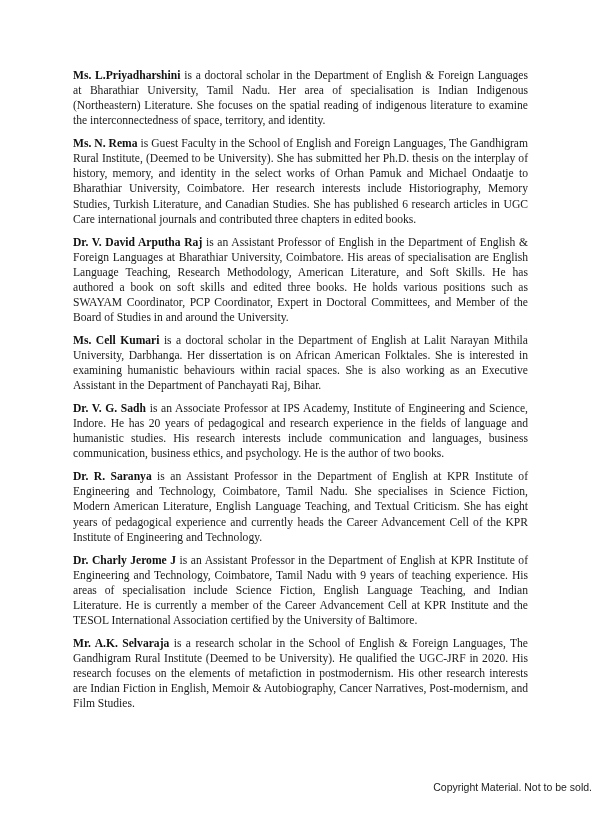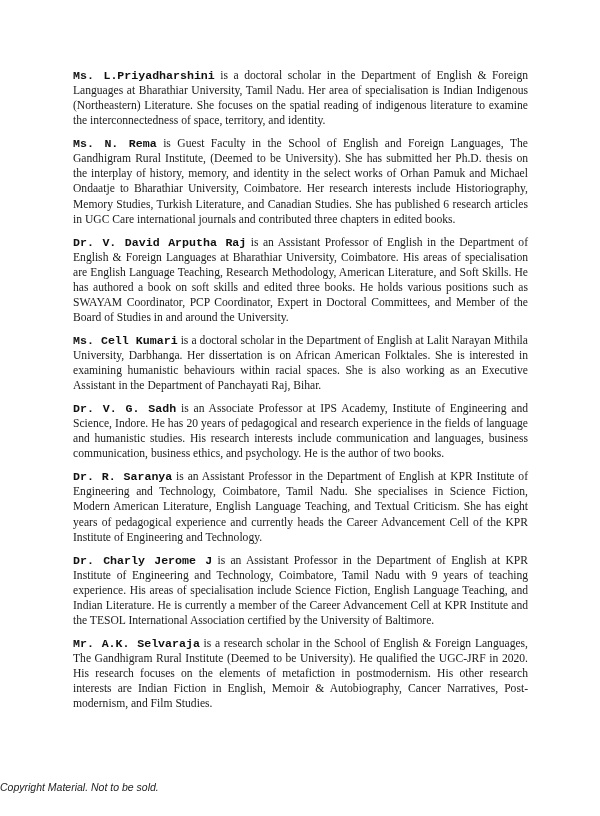--- a/index.html
+++ b/index.html
@@ -12,31 +12,30 @@
     font-family: "Liberation Serif", "DejaVu Serif", serif;
     font-size: 11.6px;
     line-height: 15.1px;
     color: #1a1a1a;
   }
   .bio {
     margin: 0 0 7.8px 0;
     text-align: justify;
     hyphens: none;
   }
-  .bio .name { font-weight: bold; color: #111; font-family: Liberation Mono, monospace; }
+  .bio .name { font-weight: bold; color: #111; }
   .footer {
     position: absolute;
     left: 0;
     width: 592px;
     top: 781px;
-    text-align: left;
+    text-align: right;
     font-family: "Liberation Sans", "DejaVu Sans", sans-serif;
     font-size: 10.5px;
     color: #222;
-    font-style: italic;
   }
 </style>
 </head>
 <body>
 
 <div class="page">
   <p class="bio"><span class="name">Ms. L.Priyadharshini</span><span> is a doctoral scholar in the Department of English &amp; Foreign Languages at Bharathiar University, Tamil Nadu. Her area of specialisation is Indian Indigenous (Northeastern) Literature. She focuses on the spatial reading of indigenous literature to examine the interconnectedness of space, territory, and identity.</span></p>
   <p class="bio"><span class="name">Ms. N. Rema</span><span> is Guest Faculty in the School of English and Foreign Languages, The Gandhigram Rural Institute, (Deemed to be University). She has submitted her Ph.D. thesis on the interplay of history, memory, and identity in the select works of Orhan Pamuk and Michael Ondaatje to Bharathiar University, Coimbatore. Her research interests include Historiography, Memory Studies, Turkish Literature, and Canadian Studies. She has published 6 research articles in UGC Care international journals and contributed three chapters in edited books.</span></p>
   <p class="bio"><span class="name">Dr. V. David Arputha Raj</span><span> is an Assistant Professor of English in the Department of English &amp; Foreign Languages at Bharathiar University, Coimbatore. His areas of specialisation are English Language Teaching, Research Methodology, American Literature, and Soft Skills. He has authored a book on soft skills and edited three books. He holds various positions such as SWAYAM Coordinator, PCP Coordinator, Expert in Doctoral Committees, and Member of the Board of Studies in and around the University.</span></p>
   <p class="bio"><span class="name">Ms. Cell Kumari</span><span> is a doctoral scholar in the Department of English at Lalit Narayan Mithila University, Darbhanga. Her dissertation is on African American Folktales. She is interested in examining humanistic behaviours within racial spaces. She is also working as an Executive Assistant in the Department of Panchayati Raj, Bihar.</span></p>

